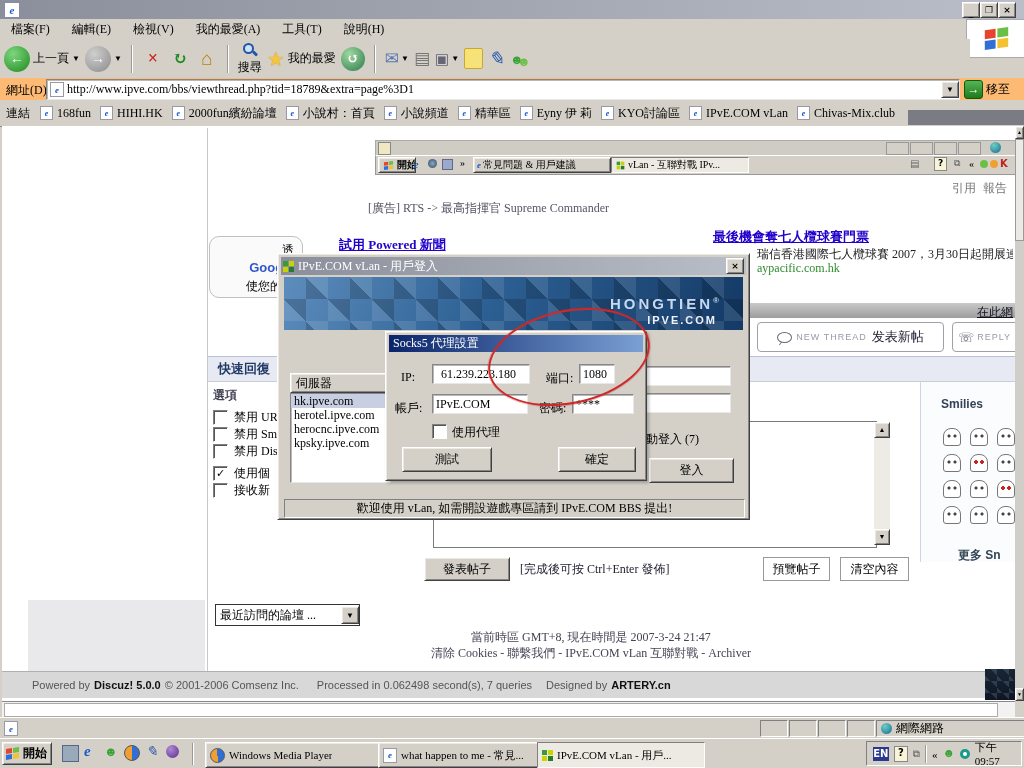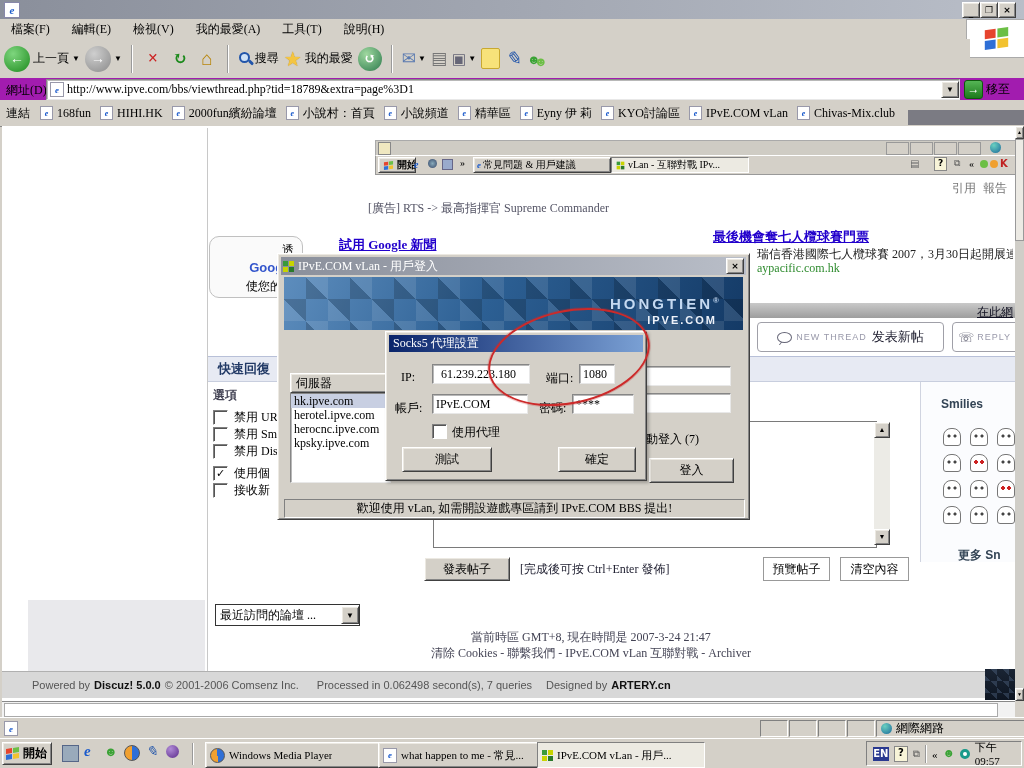--- a/index.html
+++ b/index.html
@@ -95,21 +95,21 @@
     </span>
     <span class="vcen" style="gap:3px;">
       <span class="circ" style="background:radial-gradient(circle at 35% 30%,#cfcfcf,#8a8a8a);">→</span>
       <span style="font-size:8px;">▼</span>
     </span>
     <span class="sep"></span>
     <span class="ico" style="width:22px;height:22px;color:#cc2222;font-size:18px;font-weight:bold;">×</span>
     <span class="ico" style="width:22px;height:22px;color:#1d8a1d;font-size:17px;font-weight:bold;">↻</span>
     <span class="ico" style="width:22px;height:22px;color:#b8860b;font-size:19px;">⌂</span>
     <span class="sep"></span>
-    <span class="vcen" style="gap:2px;">
+    <span class="vcen" style="gap:2px;flex-direction:column;">
       <span class="mag"></span>
       <span>搜尋</span>
     </span>
     <span class="vcen" style="gap:3px;">
       <span style="color:#f4c542;font-size:20px;text-shadow:0 0 1px #b8860b;">★</span>
       <span>我的最愛</span>
     </span>
     <span class="circ" style="background:radial-gradient(circle at 35% 30%,#9fd89f,#2d7a4d);width:24px;height:24px;">↺</span>
     <span class="sep"></span>
     <span class="vcen" style="gap:2px;">
@@ -122,21 +122,21 @@
       <span style="font-size:8px;">▼</span>
     </span>
     <span style="width:17px;height:19px;background:#f7e27a;border:1px solid #c8a830;border-radius:2px;"></span>
     <span style="font-size:19px;color:#2255aa;font-style:italic;">✎</span>
     <span style="position:relative;width:20px;height:18px;">
       <span class="abs" style="left:1px;top:2px;font-size:13px;color:#3aa335;">☻</span>
       <span class="abs" style="left:8px;top:4px;font-size:13px;color:#6cbf45;">☻</span>
     </span>
   </div>
 
-  <div class="abs" style="left:0;top:78px;width:1024px;height:22px;background:#a21caf;">
+  <div class="abs" style="left:0;top:78px;width:1024px;height:22px;background:#fdba74;">
     <span class="abs" style="left:6px;top:4px;">網址(D)</span>
     <div class="abs field vcen" style="left:46px;top:1px;width:912px;height:19px;">
       <span class="ico" style="width:12px;height:13px;margin:0 3px;background:#fff;border:1px solid #99a;color:#1a5acc;font:bold italic 9px 'Liberation Serif',serif;">e</span>
       <span class="nowrap" style="flex:1;">http://www.ipve.com/bbs/viewthread.php?tid=18789&amp;extra=page%3D1</span>
       <span class="cbtn ico" style="width:16px;height:15px;font-size:8px;">▼</span>
     </div>
     <div class="abs vcen" style="left:964px;top:0;width:60px;height:22px;gap:3px;">
       <span class="ico" style="width:17px;height:17px;background:linear-gradient(#55b555,#1d7a1d);border:1px solid #0d5a0d;border-radius:3px;color:#fff;font-weight:bold;font-size:12px;">→</span>
       <span>移至</span>
     </div>
@@ -237,21 +237,21 @@
   <span class="abs" style="left:952px;top:180px;color:#777;">引用</span>
   <span class="abs" style="left:983px;top:180px;color:#777;">報告</span>
 
   <span class="abs" style="left:368px;top:200px;color:#556;">[廣告] RTS -&gt; 最高指揮官 Supreme Commander</span>
 
   <div class="abs" style="left:209px;top:236px;width:94px;height:62px;background:#fafafa;border:1px solid #c0c0c0;border-radius:10px;text-align:right;padding:4px 8px 0 0;box-sizing:border-box;line-height:18px;">
     <div>透</div>
     <div style="color:#3355cc;font-weight:bold;font-family:'Liberation Sans',sans-serif;font-size:13px;">Google</div>
     <div>使您的網</div>
   </div>
-  <span class="abs link" style="left:339px;top:236px;font-size:13px;">試用 Google 新聞</span>
+  <span class="abs link" style="left:339px;top:236px;font-size:13px;">試用 Powered 新聞</span>
   <span class="abs link" style="left:713px;top:228px;font-size:13px;">最後機會奪七人欖球賽門票</span>
   <span class="abs nowrap" style="left:757px;top:246px;width:256px;color:#222;">瑞信香港國際七人欖球賽 2007，3月30日起開展連場...</span>
   <span class="abs glink" style="left:757px;top:261px;">aypacific.com.hk</span>
 
   <div class="abs graybar" style="left:430px;top:303px;width:585px;height:15px;">
     <span class="abs nowrap" style="right:2px;top:1px;color:#112;text-decoration:underline;">在此網</span>
   </div>
 
   <div class="abs whitebtn sans" style="left:757px;top:322px;width:185px;height:28px;border-radius:4px;border-color:#a0a0a8;">
     <span class="bubble"></span>

